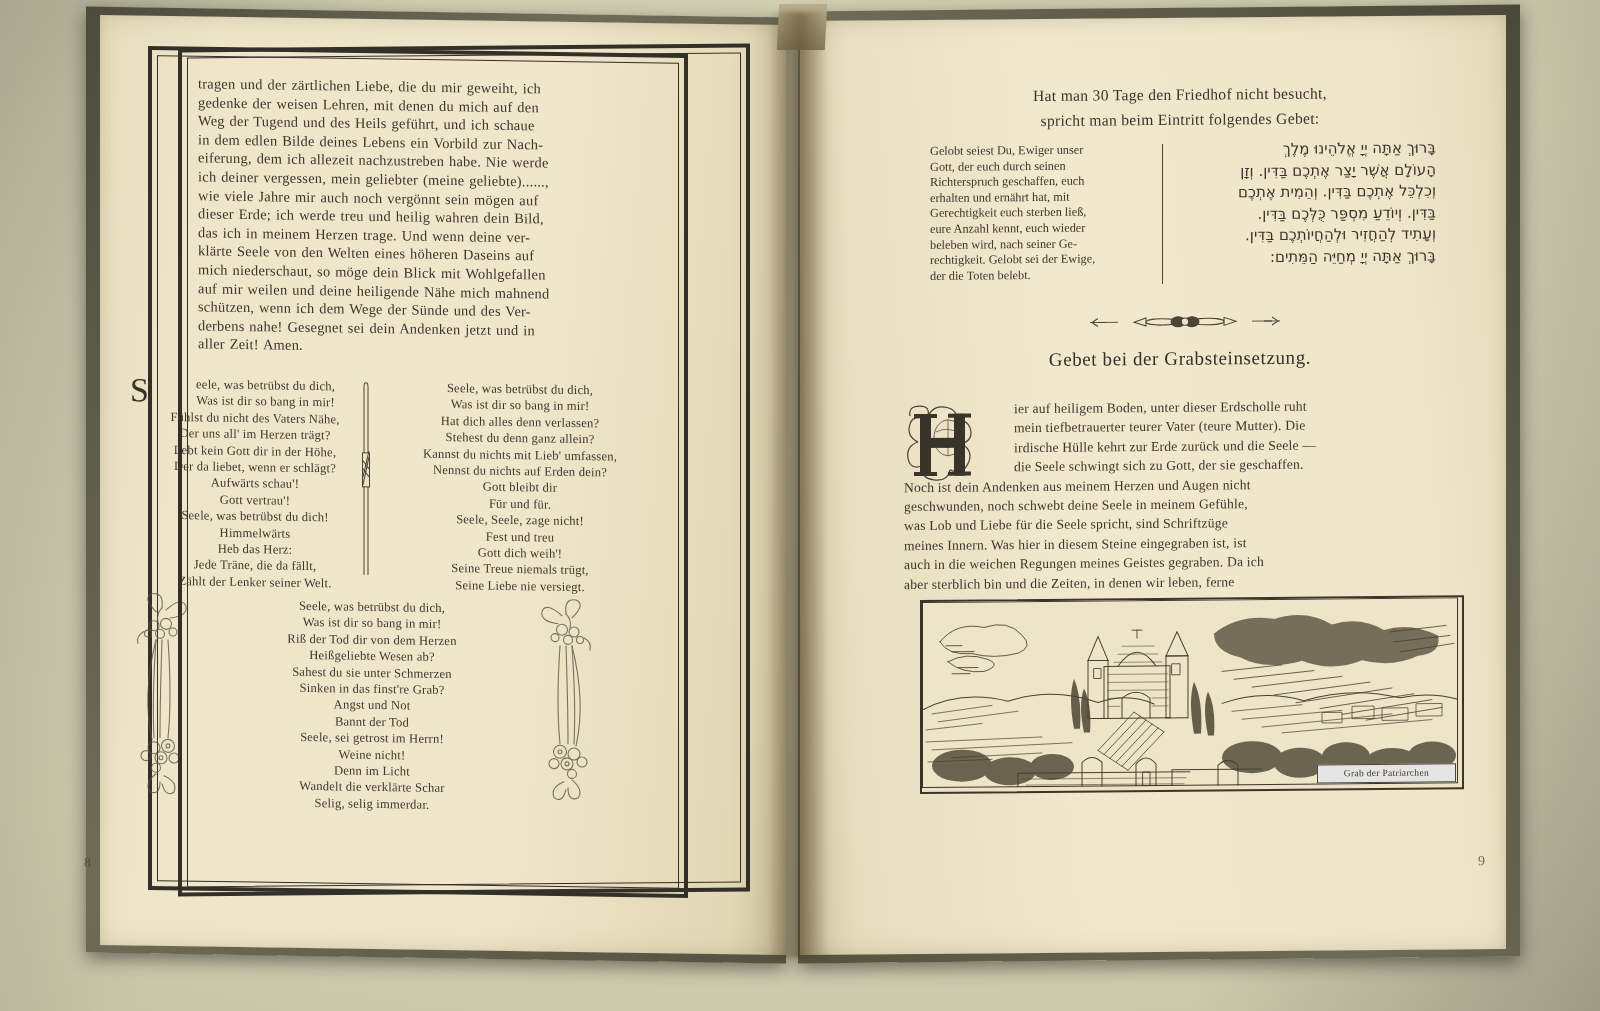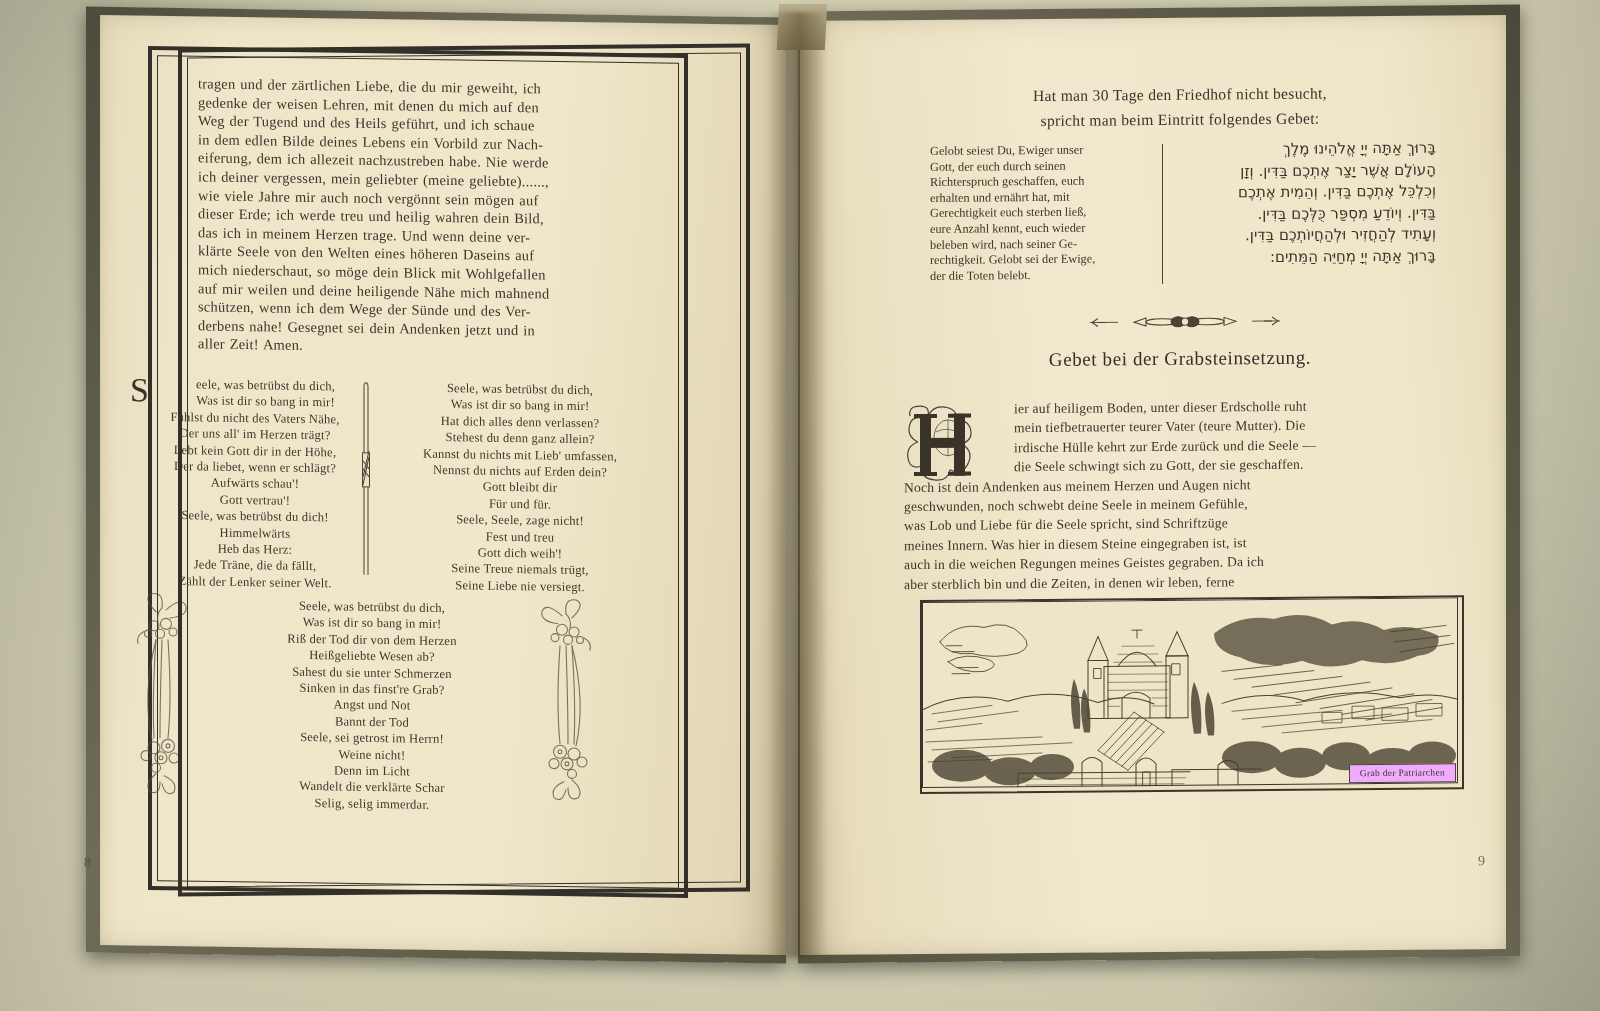--- a/index.html
+++ b/index.html
@@ -121,22 +121,22 @@
   #rBody .l{display:block;white-space:nowrap;}
   #rBody .indent1{padding-left:110px;}
 
   
   #initial{position:absolute;left:104px;top:382px;width:92px;height:86px;}
 
   
   #plate{position:absolute;left:120px;top:580px;width:540px;height:190px;
     border:2px solid #3a342a;overflow:hidden;background:#ece2c4;}
   #plateCap{position:absolute;right:6px;bottom:5px;
-    background:#f0abfc;border:1px solid #4a4336;
-    padding:3px 10px 4px;font-size:9.5px;letter-spacing:.3px;color:#3b352b;white-space:nowrap;}
+    background:#e5e5e5;border:1px solid #4a4336;
+    padding:3px 26px 4px;font-size:9.5px;letter-spacing:.3px;color:#3b352b;white-space:nowrap;}
 
   svg{display:block;}
 </style>
 </head>
 <body>
 
 <div id="photo"></div>
 
 <div id="book">
 

